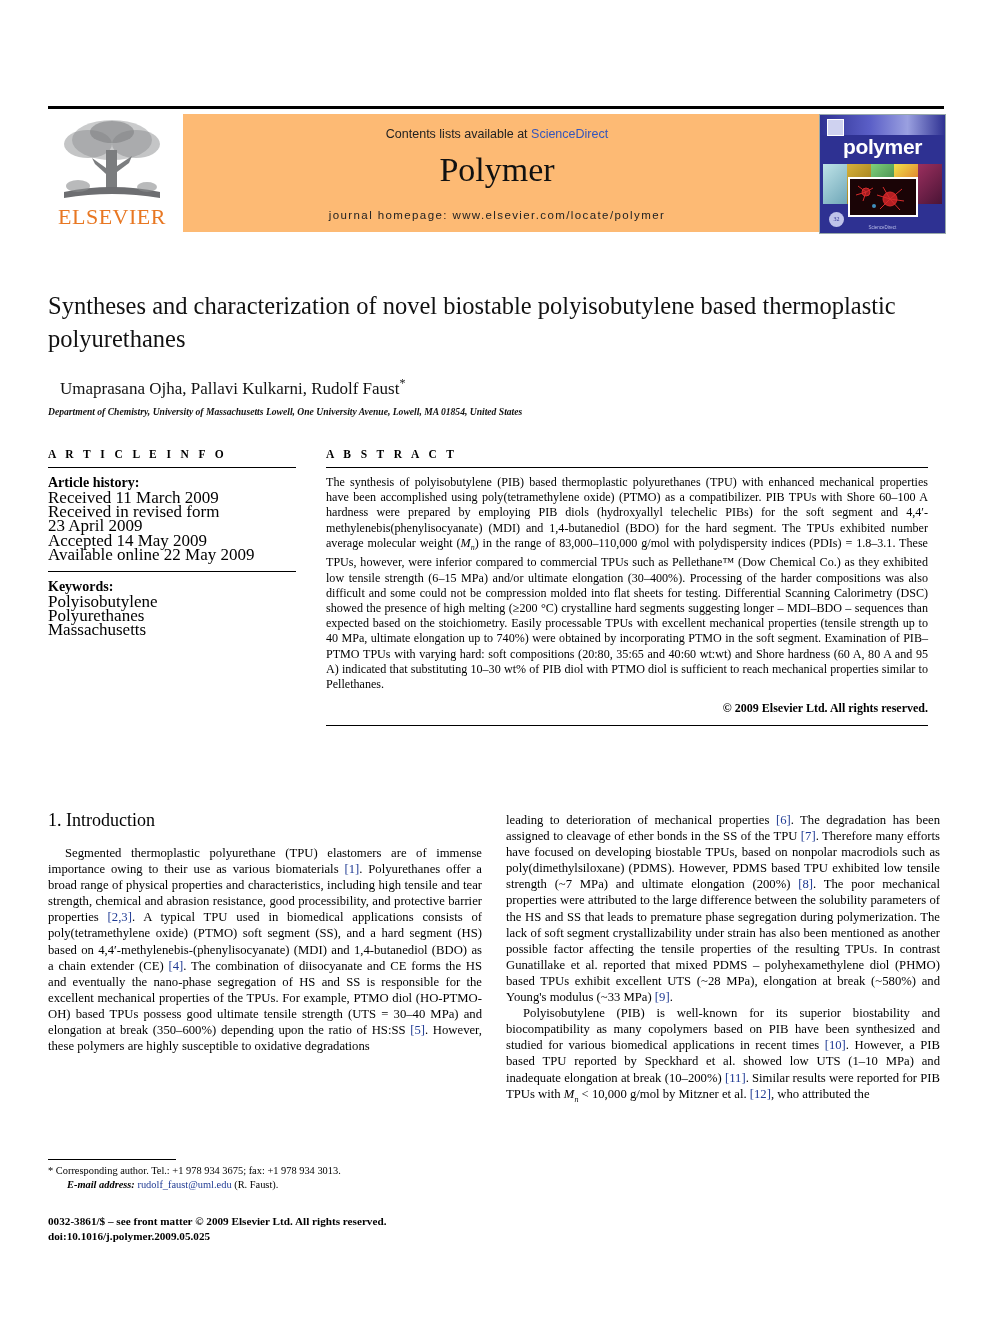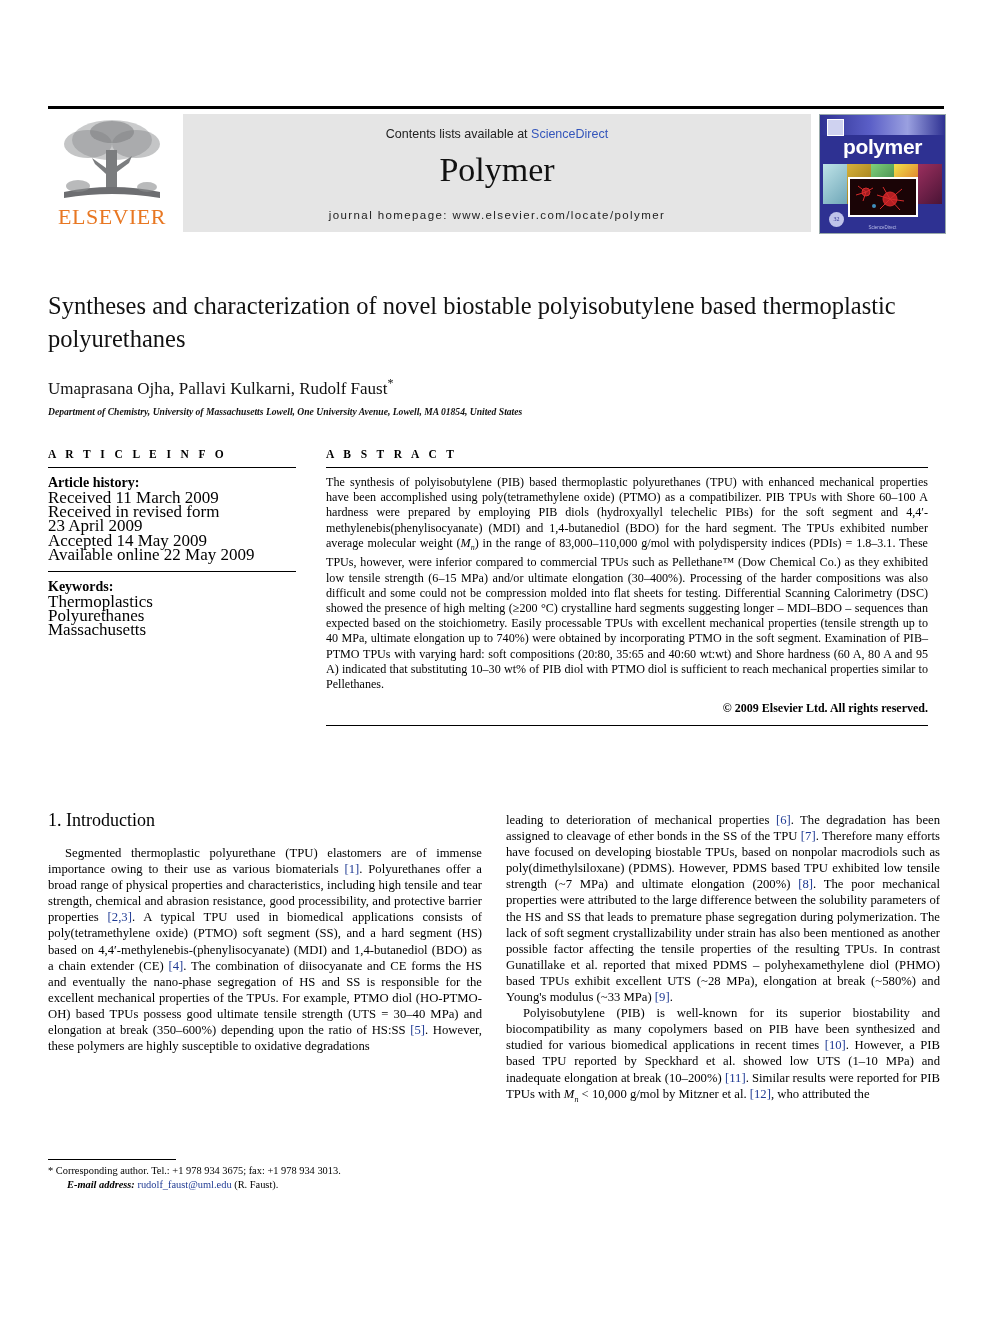--- a/index.html
+++ b/index.html
@@ -62,21 +62,22 @@
     font-family: "Liberation Serif", serif;
     font-size: 22px;
     letter-spacing: 0.5px;
     color: #E87722;
   }
   .banner-mid {
     position: absolute;
     left: 135px; top: 8px;
     width: 628px;
     height: 118px;
-    background: #e5e5e5;
+    background: #fdba74;
+    padding-left: 8px;
   }
   .contents-line {
     position: absolute;
     left: 0; top: 13px;
     width: 628px;
     text-align: center;
     font-family: "Liberation Sans", sans-serif;
     font-size: 12.5px;
     color: #222;
   }
@@ -151,21 +152,21 @@
     position: absolute;
     left: 48px; top: 289px;
     width: 880px;
     font-size: 24.5px;
     line-height: 33px;
     font-weight: normal;
     color: #111;
   }
   .authors {
     position: absolute;
-    left: 48px; top: 376px;
+    left: 60px; top: 376px;
     width: 880px;
     font-size: 17px;
     color: #111;
   }
   .authors .star { font-size: 12px; vertical-align: super; }
   .affil {
     position: absolute;
     left: 48px; top: 406px;
     width: 880px;
     font-size: 9.6px;
@@ -364,21 +365,21 @@
     <div class="sec-label">A R T I C L E   I N F O</div>
     <div class="hrule"></div>
     <div class="info-head">Article history:</div>
     <div class="info-line">Received 11 March 2009</div>
     <div class="info-line">Received in revised form</div>
     <div class="info-line">23 April 2009</div>
     <div class="info-line">Accepted 14 May 2009</div>
     <div class="info-line">Available online 22 May 2009</div>
     <div class="hrule-thin"></div>
     <div class="info-head">Keywords:</div>
-    <div class="info-line kw-list">Thermoplastics</div>
+    <div class="info-line kw-list">Polyisobutylene</div>
     <div class="info-line">Polyurethanes</div>
     <div class="info-line">Massachusetts</div>
   </div>
 
   <div class="abs-col">
     <div class="sec-label">A B S T R A C T</div>
     <div class="hrule"></div>
     <div class="abstract-body">
       <span>The synthesis of polyisobutylene (PIB) based thermoplastic polyurethanes (TPU) with enhanced mechanical properties have been accomplished using poly(tetramethylene oxide) (PTMO) as a compatibilizer. PIB TPUs with Shore 60–100 A hardness were prepared by employing PIB diols (hydroxyallyl telechelic PIBs) for the soft segment and 4,4′-methylenebis(phenylisocyanate) (MDI) and 1,4-butanediol (BDO) for the hard segment. The TPUs exhibited number average molecular weight (<span class="ital">M<sub>n</sub></span>) in the range of 83,000–110,000 g/mol with polydispersity indices (PDIs) = 1.8–3.1. These TPUs, however, were inferior compared to commercial TPUs such as Pellethane™ (Dow Chemical Co.) as they exhibited low tensile strength (6–15 MPa) and/or ultimate elongation (30–400%). Processing of the harder compositions was also difficult and some could not be compression molded into flat sheets for testing. Differential Scanning Calorimetry (DSC) showed the presence of high melting (≥200 °C) crystalline hard segments suggesting longer – MDI–BDO – sequences than expected based on the stoichiometry. Easily processable TPUs with excellent mechanical properties (tensile strength up to 40 MPa, ultimate elongation up to 740%) were obtained by incorporating PTMO in the soft segment. Examination of PIB–PTMO TPUs with varying hard: soft compositions (20:80, 35:65 and 40:60 wt:wt) and Shore hardness (60 A, 80 A and 95 A) indicated that substituting 10–30 wt% of PIB diol with PTMO diol is sufficient to reach mechanical properties similar to Pellethanes.</span>
     </div>
@@ -408,14 +409,18 @@
       <span>*</span>
       <span>Corresponding author. Tel.: +1 978 934 3675; fax: +1 978 934 3013.</span>
     </div>
     <div class="fn-line2">
       <span class="fn-em">E-mail address:</span>
       <span class="mail">rudolf_faust@uml.edu</span>
       <span>(R. Faust).</span>
     </div>
   </div>
 
+  <div class="imprint">
+    <div>0032-3861/$ – see front matter © 2009 Elsevier Ltd. All rights reserved.</div>
+    <div>doi:10.1016/j.polymer.2009.05.025</div>
+  </div>
 
 </div>
 
 </body></html>

